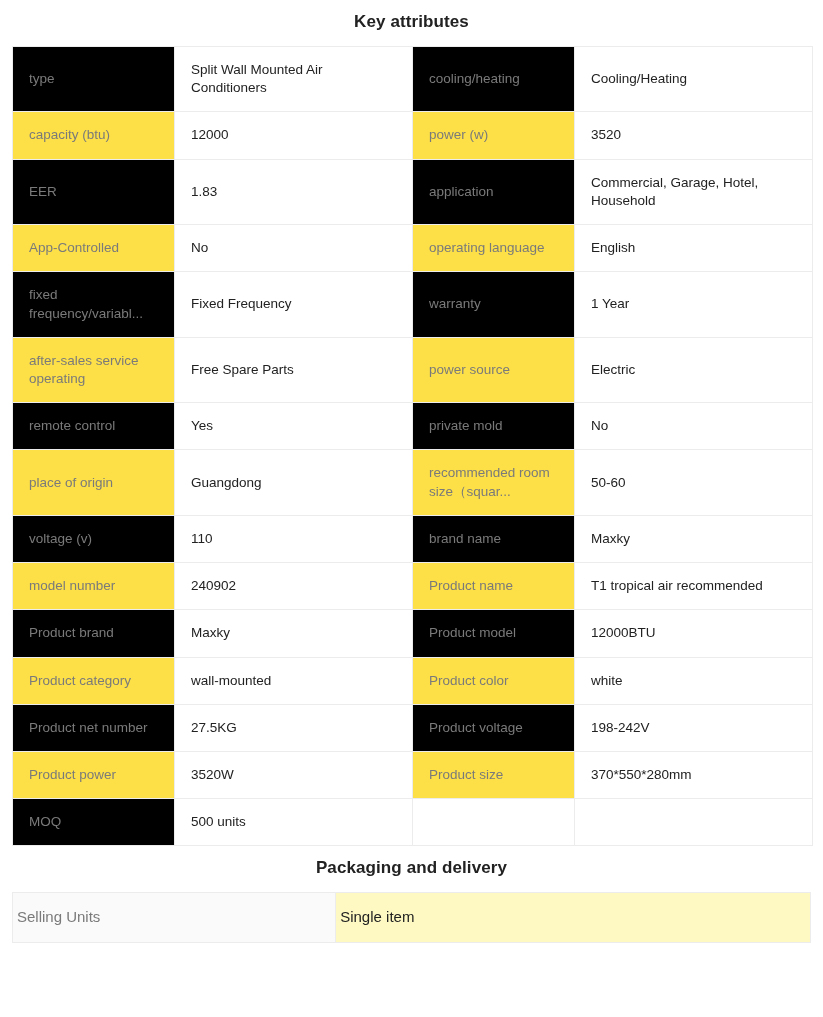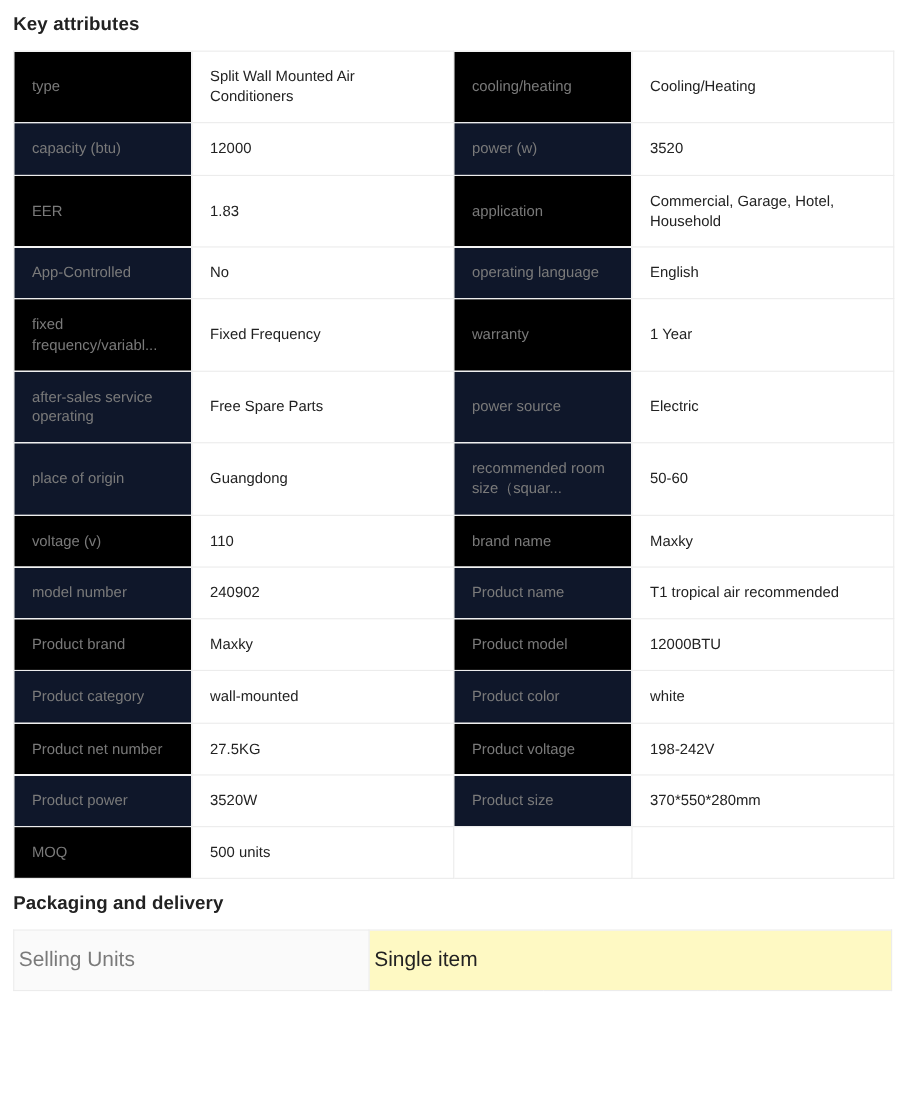--- a/index.html
+++ b/index.html
@@ -19,20 +19,21 @@
     width: 823px;
     padding: 0 12px;
   }
   .section-title {
     font-size: 17px;
     font-weight: bold;
     color: #222222;
     margin: 0;
     padding: 12px 0 14px 0;
     letter-spacing: 0.1px;
+    text-align: center;
   }
   .attr-table {
     width: 799px;
     border-collapse: collapse;
     table-layout: fixed;
     border: 1px solid #ececec;
     background: #ffffff;
   }
   .attr-table td {
     border: 1px solid #ececec;
@@ -47,36 +48,36 @@
     width: 162px;
     color: #7a7a7a;
     background: #fbfbfb;
   }
   td.v {
     width: 238px;
     color: #222222;
     background: #ffffff;
   }
   tr.row-a td.k { background: #000000; }
-  tr.row-b td.k { background: #0f172a; }
+  tr.row-b td.k { background: #fde047; }
   .truncate {
     display: block;
     overflow: hidden;
   }
   .pack-table {
     width: 799px;
     border-collapse: collapse;
     table-layout: fixed;
     border: 1px solid #ececec;
     background: #ffffff;
   }
   .pack-table td {
     border: 1px solid #ececec;
     padding: 14px 4px;
-    font-size: 19px;
+    font-size: 15px;
     line-height: 1.35;
     vertical-align: middle;
   }
   .pack-table td.k {
     width: 162px;
     color: #7a7a7a;
     background: #fafafa;
   }
   .pack-table td.v {
     color: #222222;
@@ -124,20 +125,26 @@
         <td class="v">Fixed Frequency</td>
         <td class="k">warranty</td>
         <td class="v">1 Year</td>
       </tr>
       <tr class="row-b">
         <td class="k">after-sales service operating</td>
         <td class="v">Free Spare Parts</td>
         <td class="k">power source</td>
         <td class="v">Electric</td>
       </tr>
+      <tr class="row-a">
+        <td class="k">remote control</td>
+        <td class="v">Yes</td>
+        <td class="k">private mold</td>
+        <td class="v">No</td>
+      </tr>
       <tr class="row-b">
         <td class="k">place of origin</td>
         <td class="v">Guangdong</td>
         <td class="k">
             <span class="truncate">recommended room size（squar...</span>
           </td>
         <td class="v">50-60</td>
       </tr>
       <tr class="row-a">
         <td class="k">voltage (v)</td>

